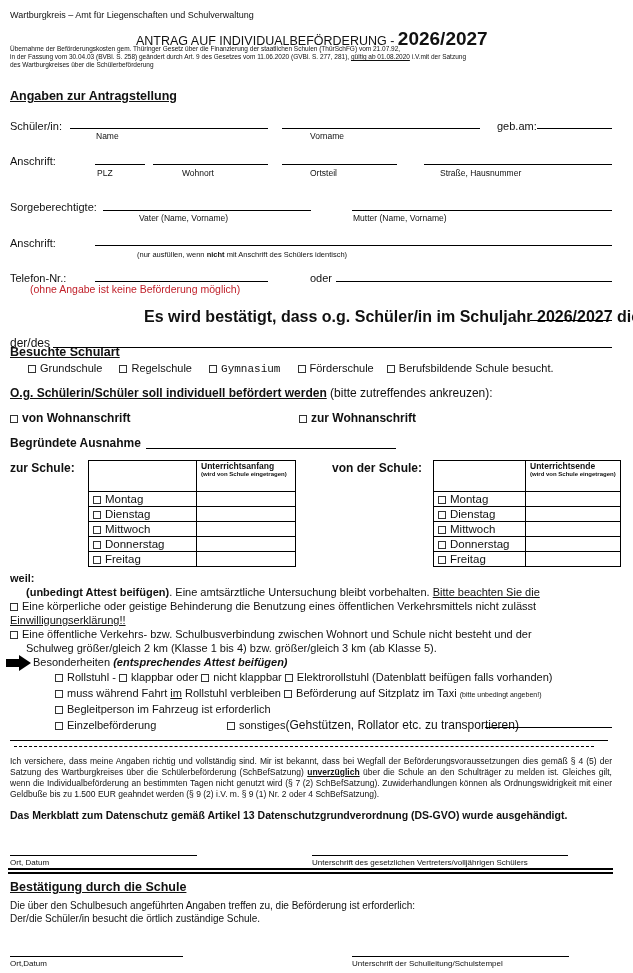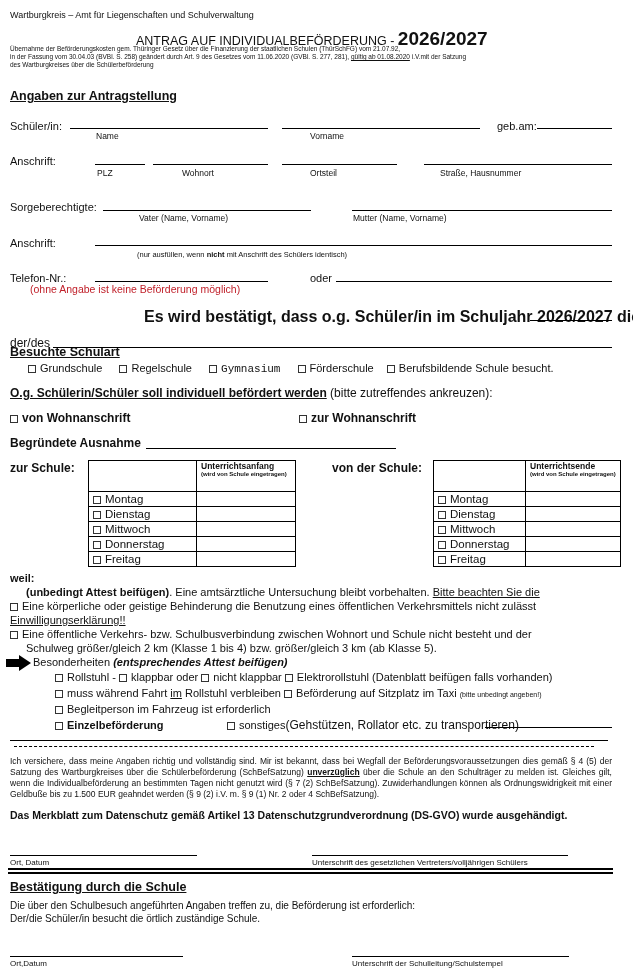--- a/index.html
+++ b/index.html
@@ -168,21 +168,21 @@
   <div>
     <span><span class="cb"></span><span>Rollstuhl  - </span></span><span><span class="cb"></span><span>klappbar oder </span></span><span><span class="cb"></span><span>nicht klappbar </span></span><span><span class="cb"></span><span>Elektrorollstuhl (Datenblatt beifügen falls vorhanden)</span></span>
   </div>
   <div>
     <span><span class="cb"></span><span>muss während Fahrt </span><span class="u">im</span><span> Rollstuhl verbleiben </span></span><span><span class="cb"></span><span>Beförderung auf Sitzplatz im Taxi </span><span style="font-size:7px;">(bitte unbedingt angeben!)</span></span>
   </div>
   <div>
     <span><span class="cb"></span><span>Begleitperson im Fahrzeug ist erforderlich</span></span>
   </div>
   <div>
-    <span style="display:inline-block;width:172px;font-weight:bold;"><span class="cb"></span><span>Einzelbeförderung</span></span><span><span class="cb"></span><span>sonstiges</span><span style="font-size:12px;">(Gehstützen, Rollator etc. zu transportieren)</span></span>
+    <span style="display:inline-block;width:172px;"><span class="cb"></span><span>Einzelbeförderung</span></span><span><span class="cb"></span><span>sonstiges</span><span style="font-size:12px;">(Gehstützen, Rollator etc. zu transportieren)</span></span>
   </div>
 </div>
 <div class="line" style="left:485px;top:727px;width:127px;"></div>
 
 <div class="line" style="left:10px;top:740px;width:598px;"></div>
 <div class="abs" style="left:14px;top:746px;width:580px;border-bottom:1px dashed #000;height:0;"></div>
 
 <div class="para" style="left:10px;top:756px;width:602px;"><span>Ich versichere, dass meine Angaben richtig und vollständig sind. Mir ist bekannt, dass bei Wegfall der Beförderungsvoraussetzungen dies gemäß § 4 (5) der Satzung des Wartburgkreises über die Schülerbeförderung (SchBefSatzung) </span><b class="u">unverzüglich</b><span> über die Schule an den Schulträger zu melden ist. Gleiches gilt, wenn die Individualbeförderung an bestimmten Tagen nicht genutzt wird (§ 7 (2) SchBefSatzung). Zuwiderhandlungen können als Ordnungswidrigkeit mit einer Geldbuße bis zu 1.500 EUR geahndet werden (§ 9 (2) i.V. m. § 9 (1) Nr. 2 oder 4 SchBefSatzung).</span></div>
 <div class="abs b" style="left:10px;top:809px;font-size:10.5px;">Das Merkblatt zum Datenschutz gemäß Artikel 13 Datenschutzgrundverordnung (DS-GVO) wurde ausgehändigt.</div>
 

